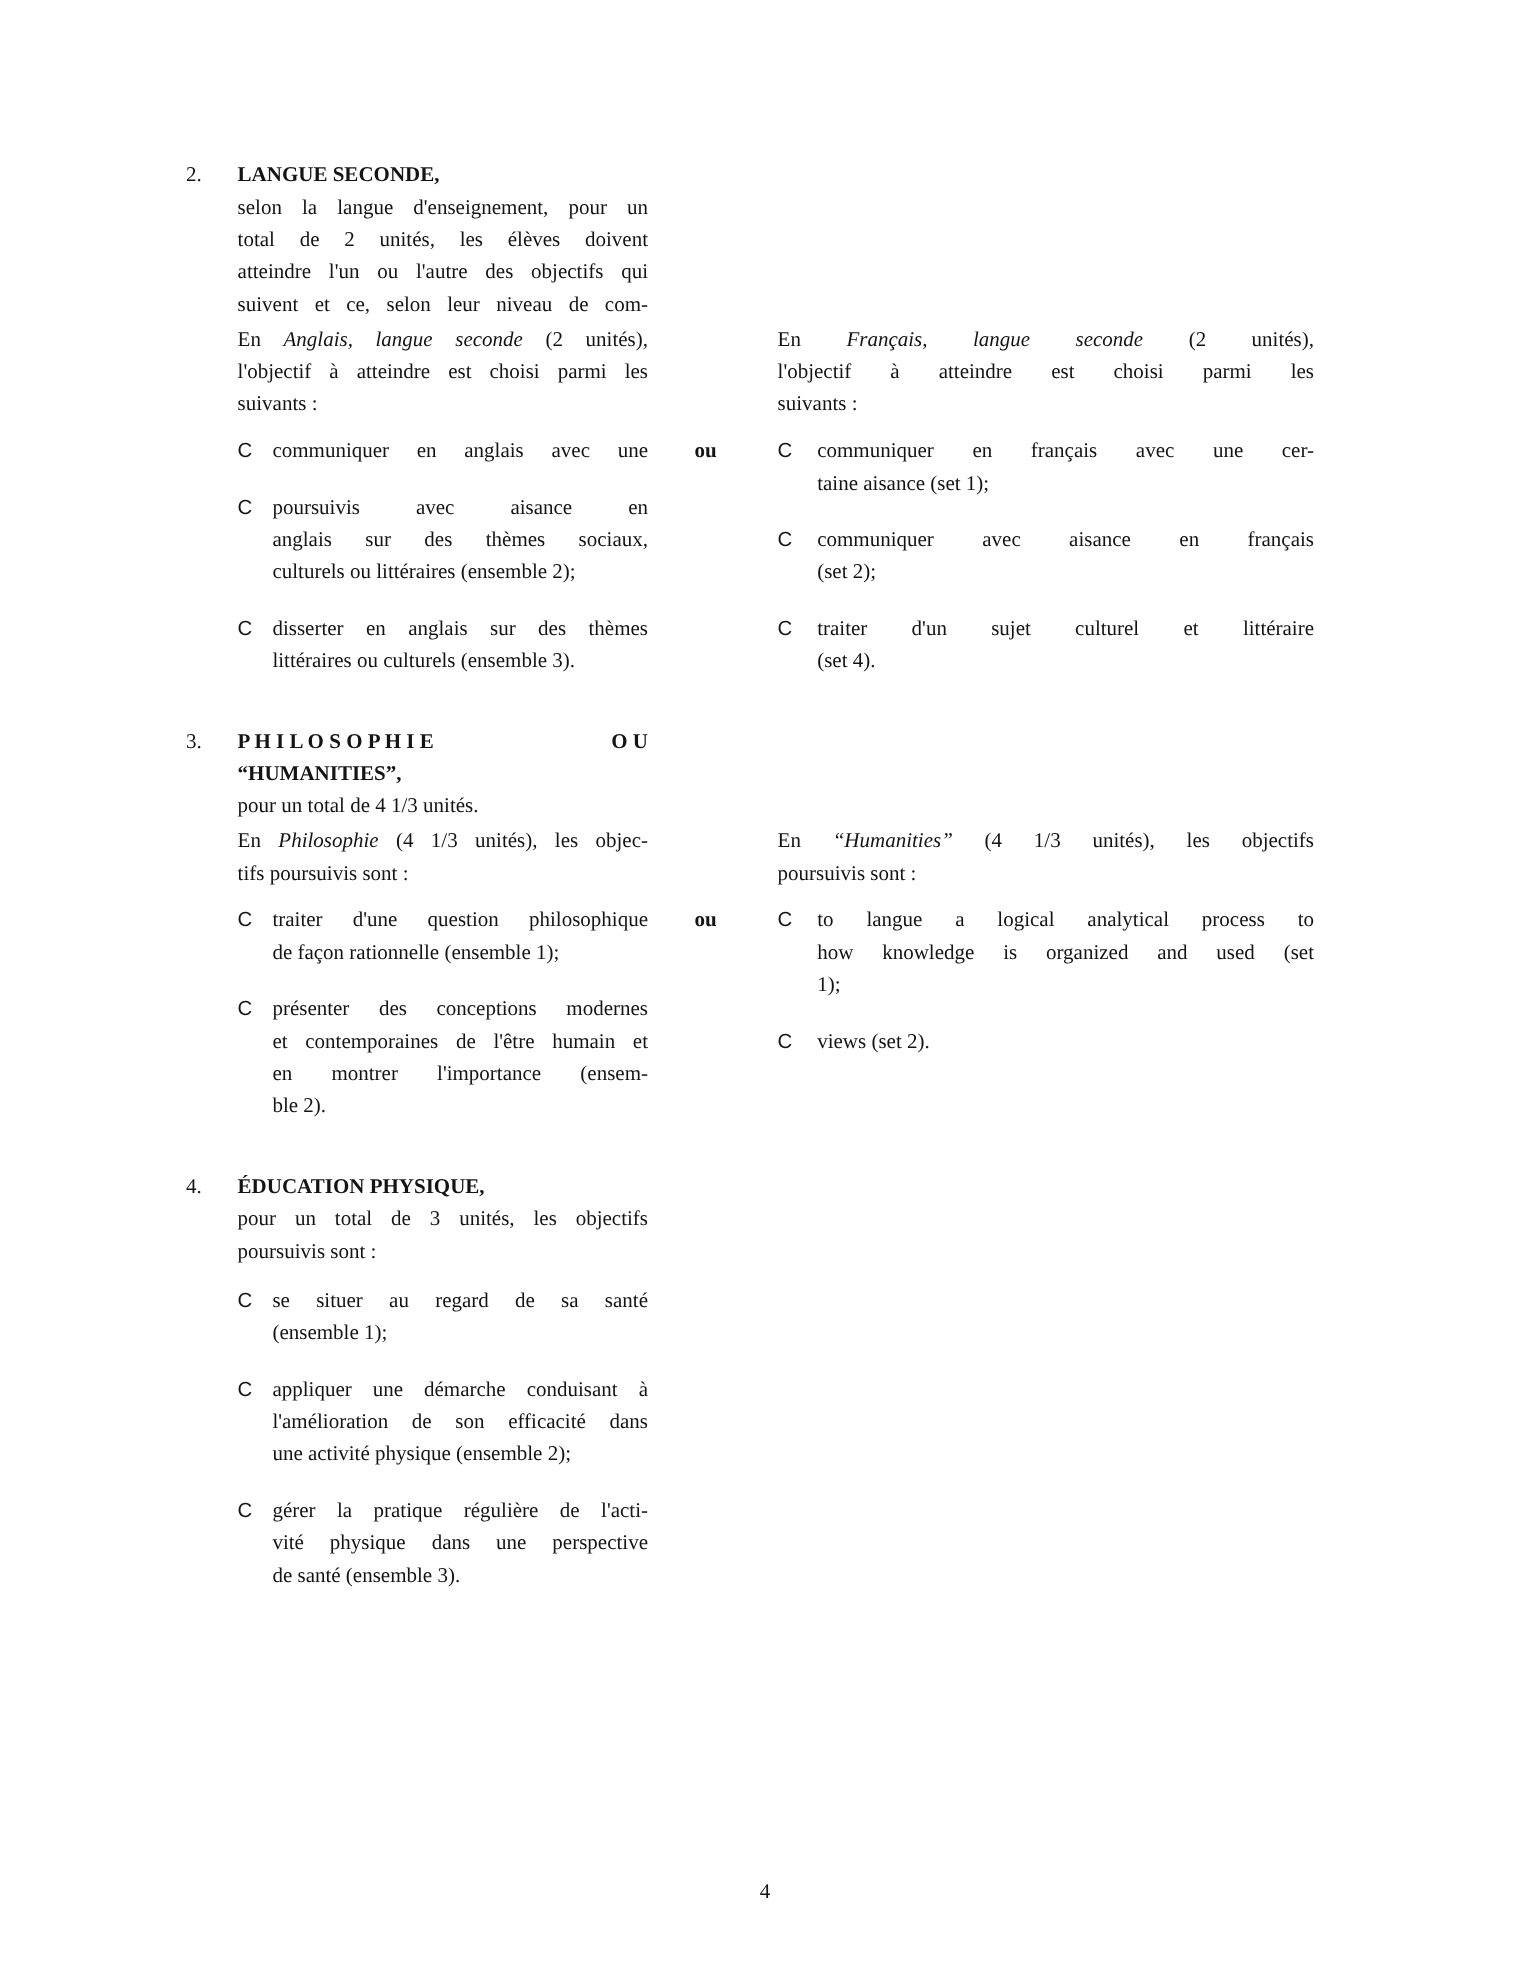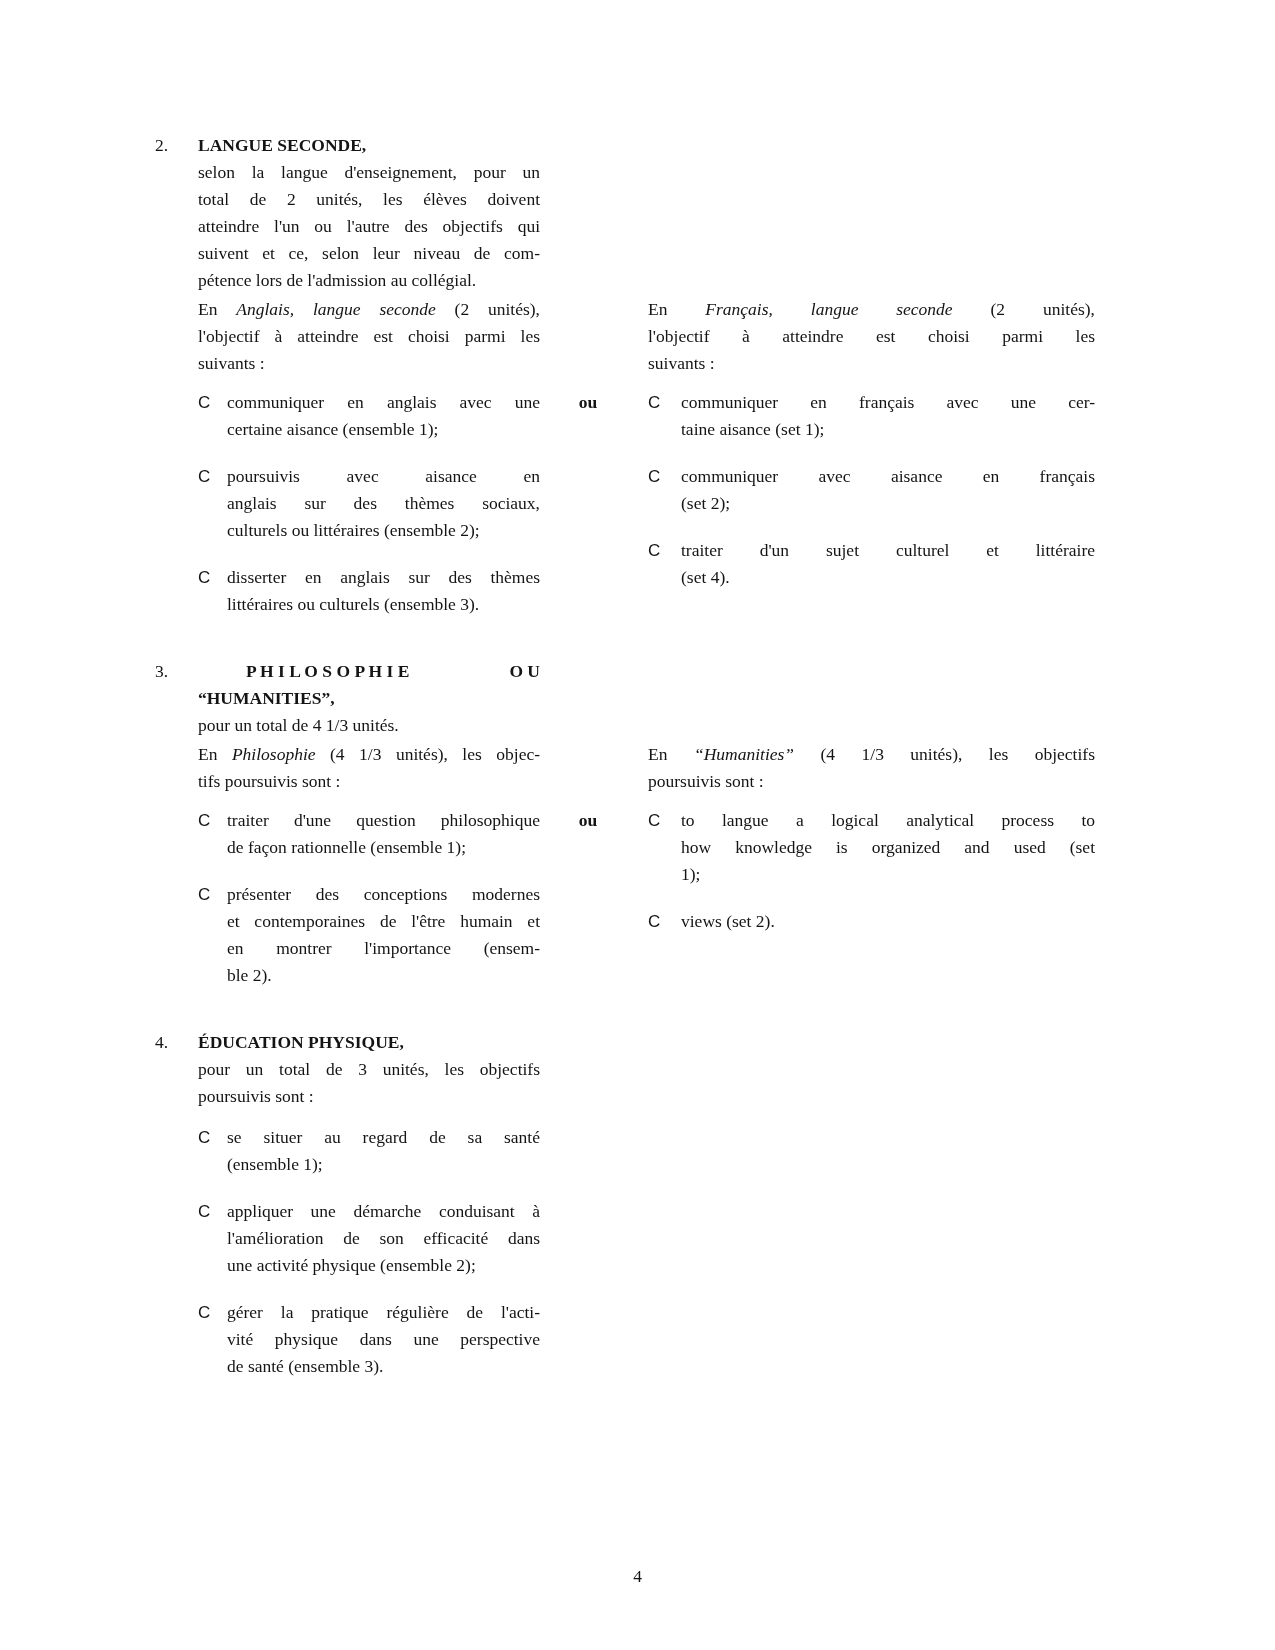--- a/index.html
+++ b/index.html
@@ -21,21 +21,20 @@
     grid-template-columns: 43px 342px 108px 447px;
   }
   .doc-section + .doc-section { margin-top: 40px; }
   .content-row { margin-top: 2px; }
 
   .title { font-weight: bold; }
   .spaced-title {
     display: flex;
     justify-content: space-between;
     font-weight: bold;
-    margin-left: 48px;
   }
 
   .jline { text-align: justify; text-align-last: justify; }
   .jline.last { text-align-last: left; }
 
   .bullets { margin-top: 12px; }
   .bullet { display: flex; align-items: flex-start; }
   .bullet + .bullet { margin-top: 20px; }
   .marker {
     flex: 0 0 29px;
@@ -68,40 +67,38 @@
   <section class="doc-section">
     <div class="row">
       <div class="col-num">2.</div>
       <div class="col-left">
         <div class="title">LANGUE SECONDE,</div>
         <div>
             <div class="jline">selon la langue d'enseignement, pour un</div>
             <div class="jline">total de 2 unités, les élèves doivent</div>
             <div class="jline">atteindre l'un ou l'autre des objectifs qui</div>
             <div class="jline">suivent et ce, selon leur niveau de com-</div>
-            <div class="jline last">pétence lors de l'admission au collégial.</div>
           </div>
       </div>
       <div class="col-gutter"></div>
       <div class="col-right"></div>
     </div>
     <div class="row content-row">
       <div class="col-num"></div>
       <div class="col-left">
         <div class="intro">
             <div class="jline">En <i>Anglais, langue seconde</i> (2 unités),</div>
             <div class="jline">l'objectif à atteindre est choisi parmi les</div>
             <div class="jline last">suivants :</div>
           </div>
         <div class="bullets">
           <div class="bullet">
             <span class="marker">C</span>
             <div class="btext">
                 <div class="jline">communiquer en anglais avec une</div>
-                <div class="jline last">certaine aisance (ensemble 1);</div>
               </div>
           </div>
           <div class="bullet">
             <span class="marker">C</span>
             <div class="btext">
                 <div class="jline">poursuivis avec aisance en</div>
                 <div class="jline">anglais sur des thèmes sociaux,</div>
                 <div class="jline last">culturels ou littéraires (ensemble 2);</div>
               </div>
           </div>

